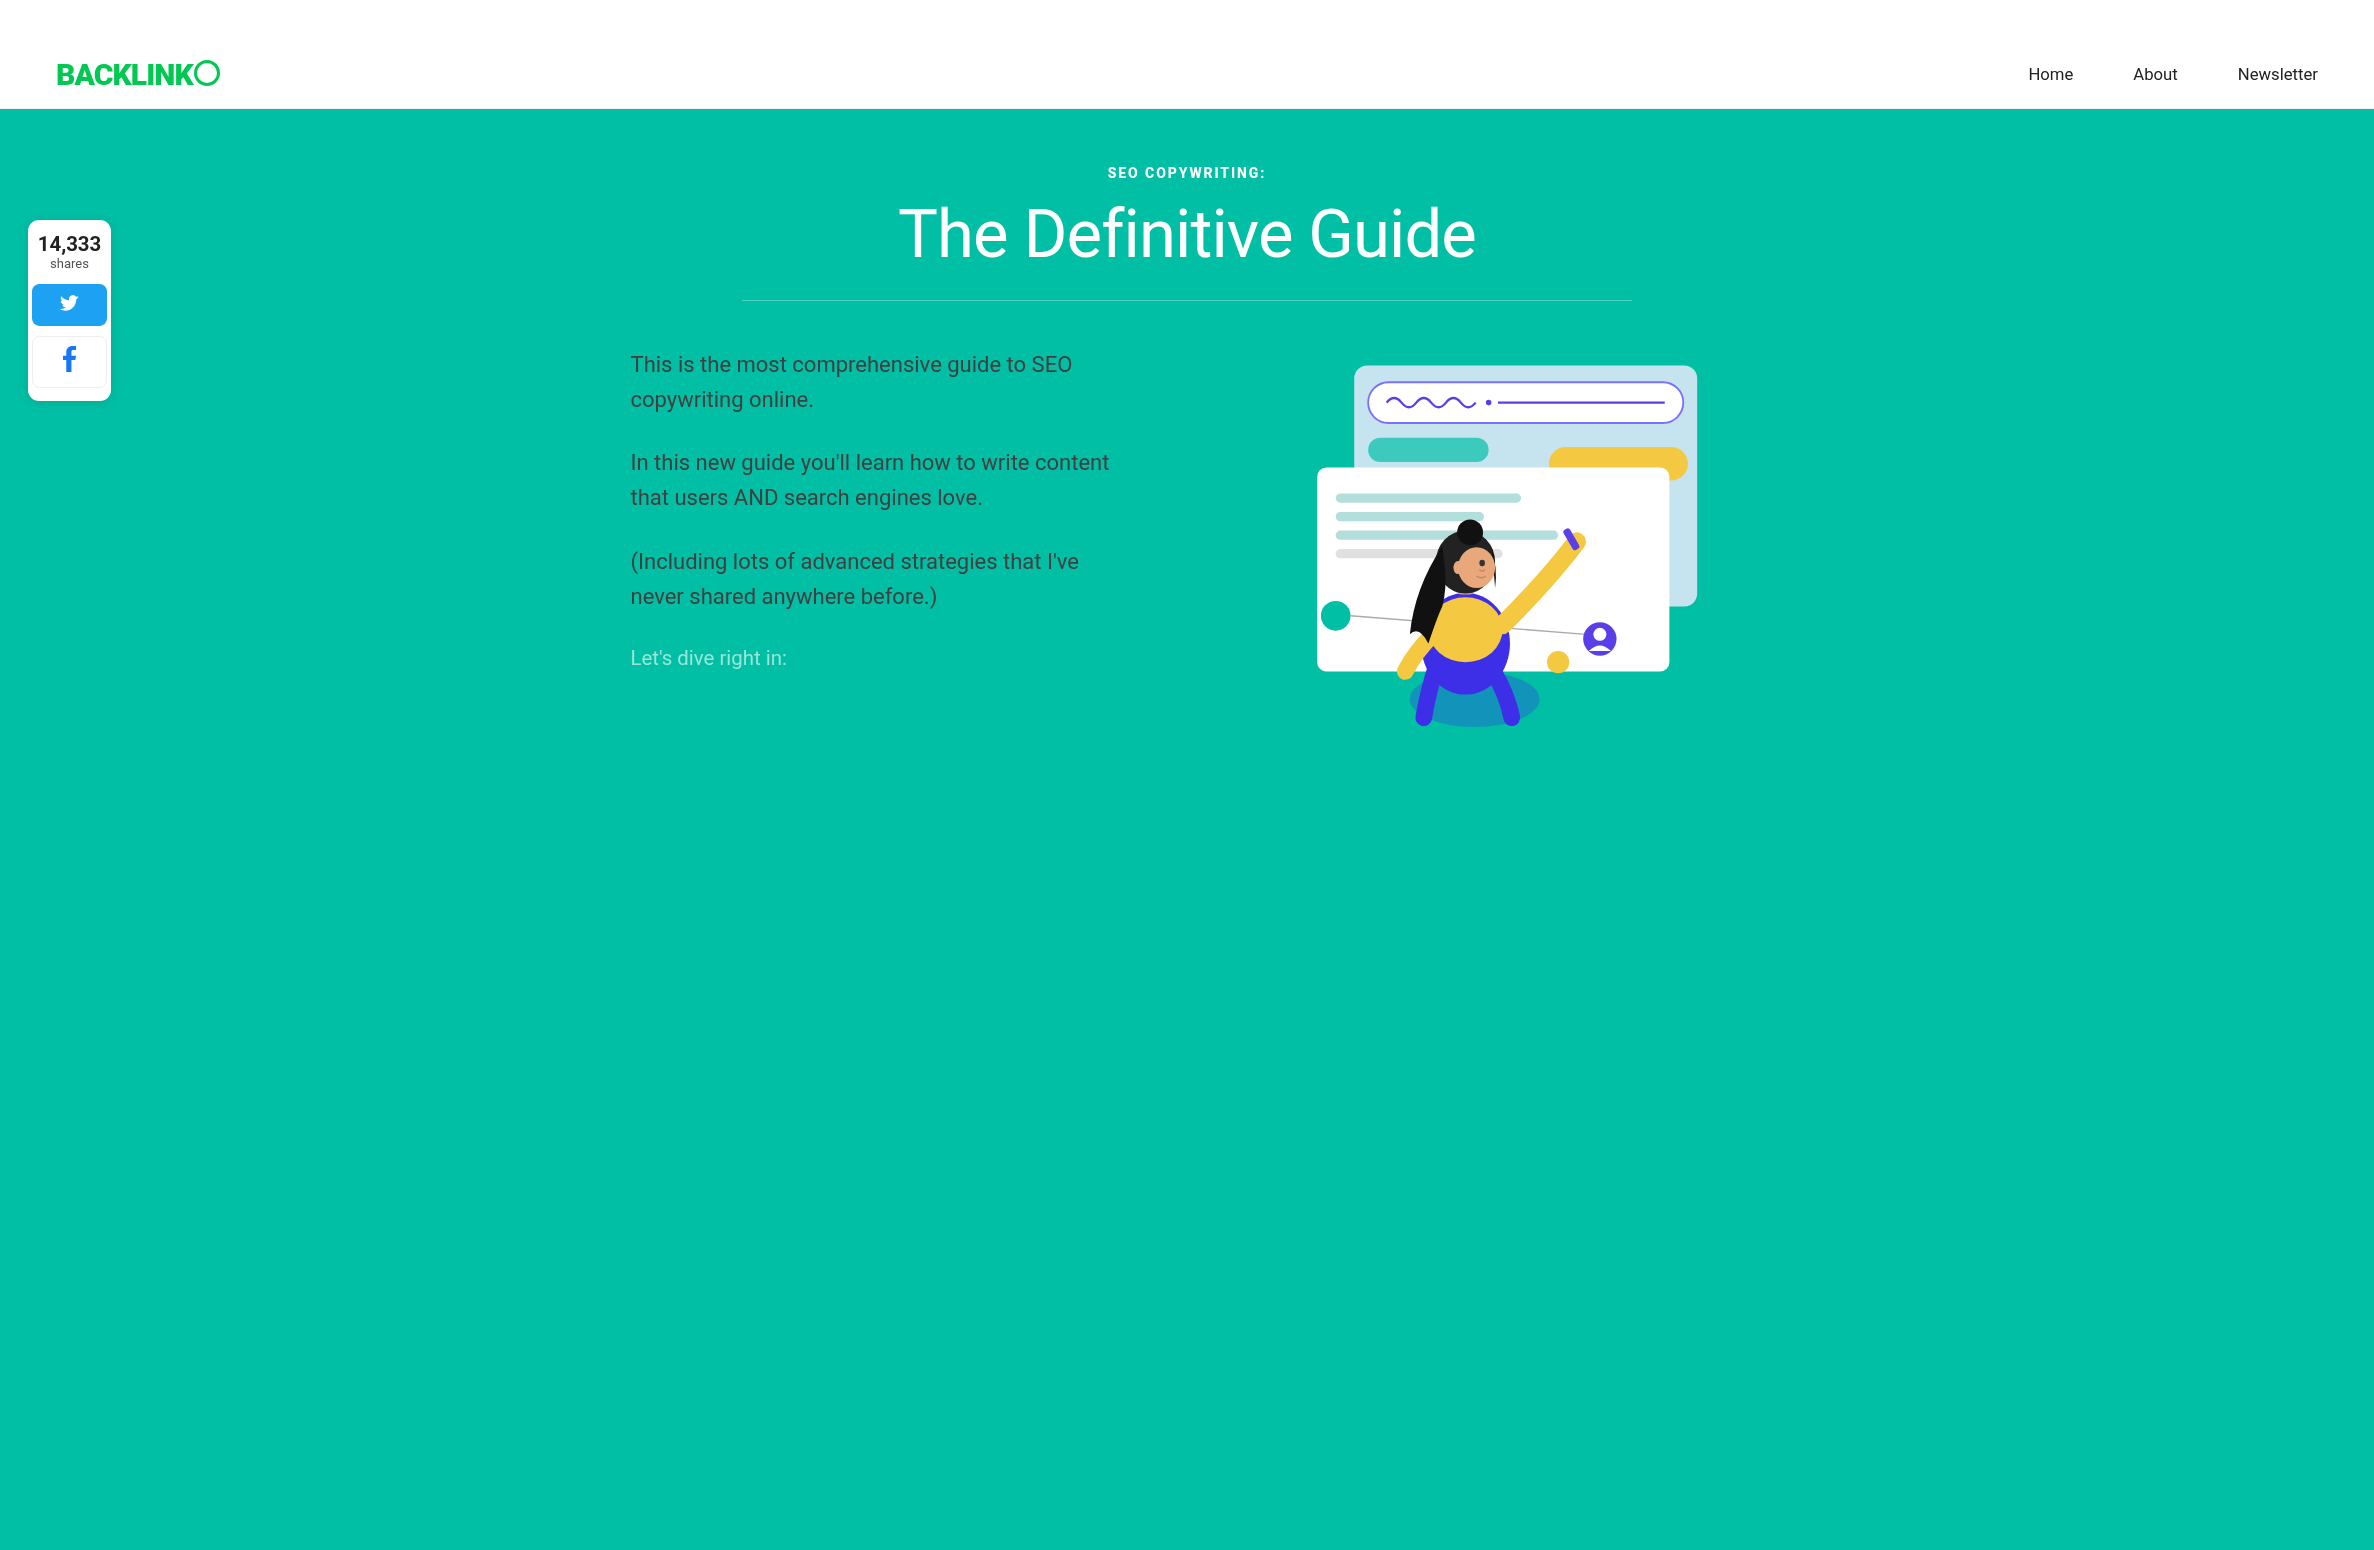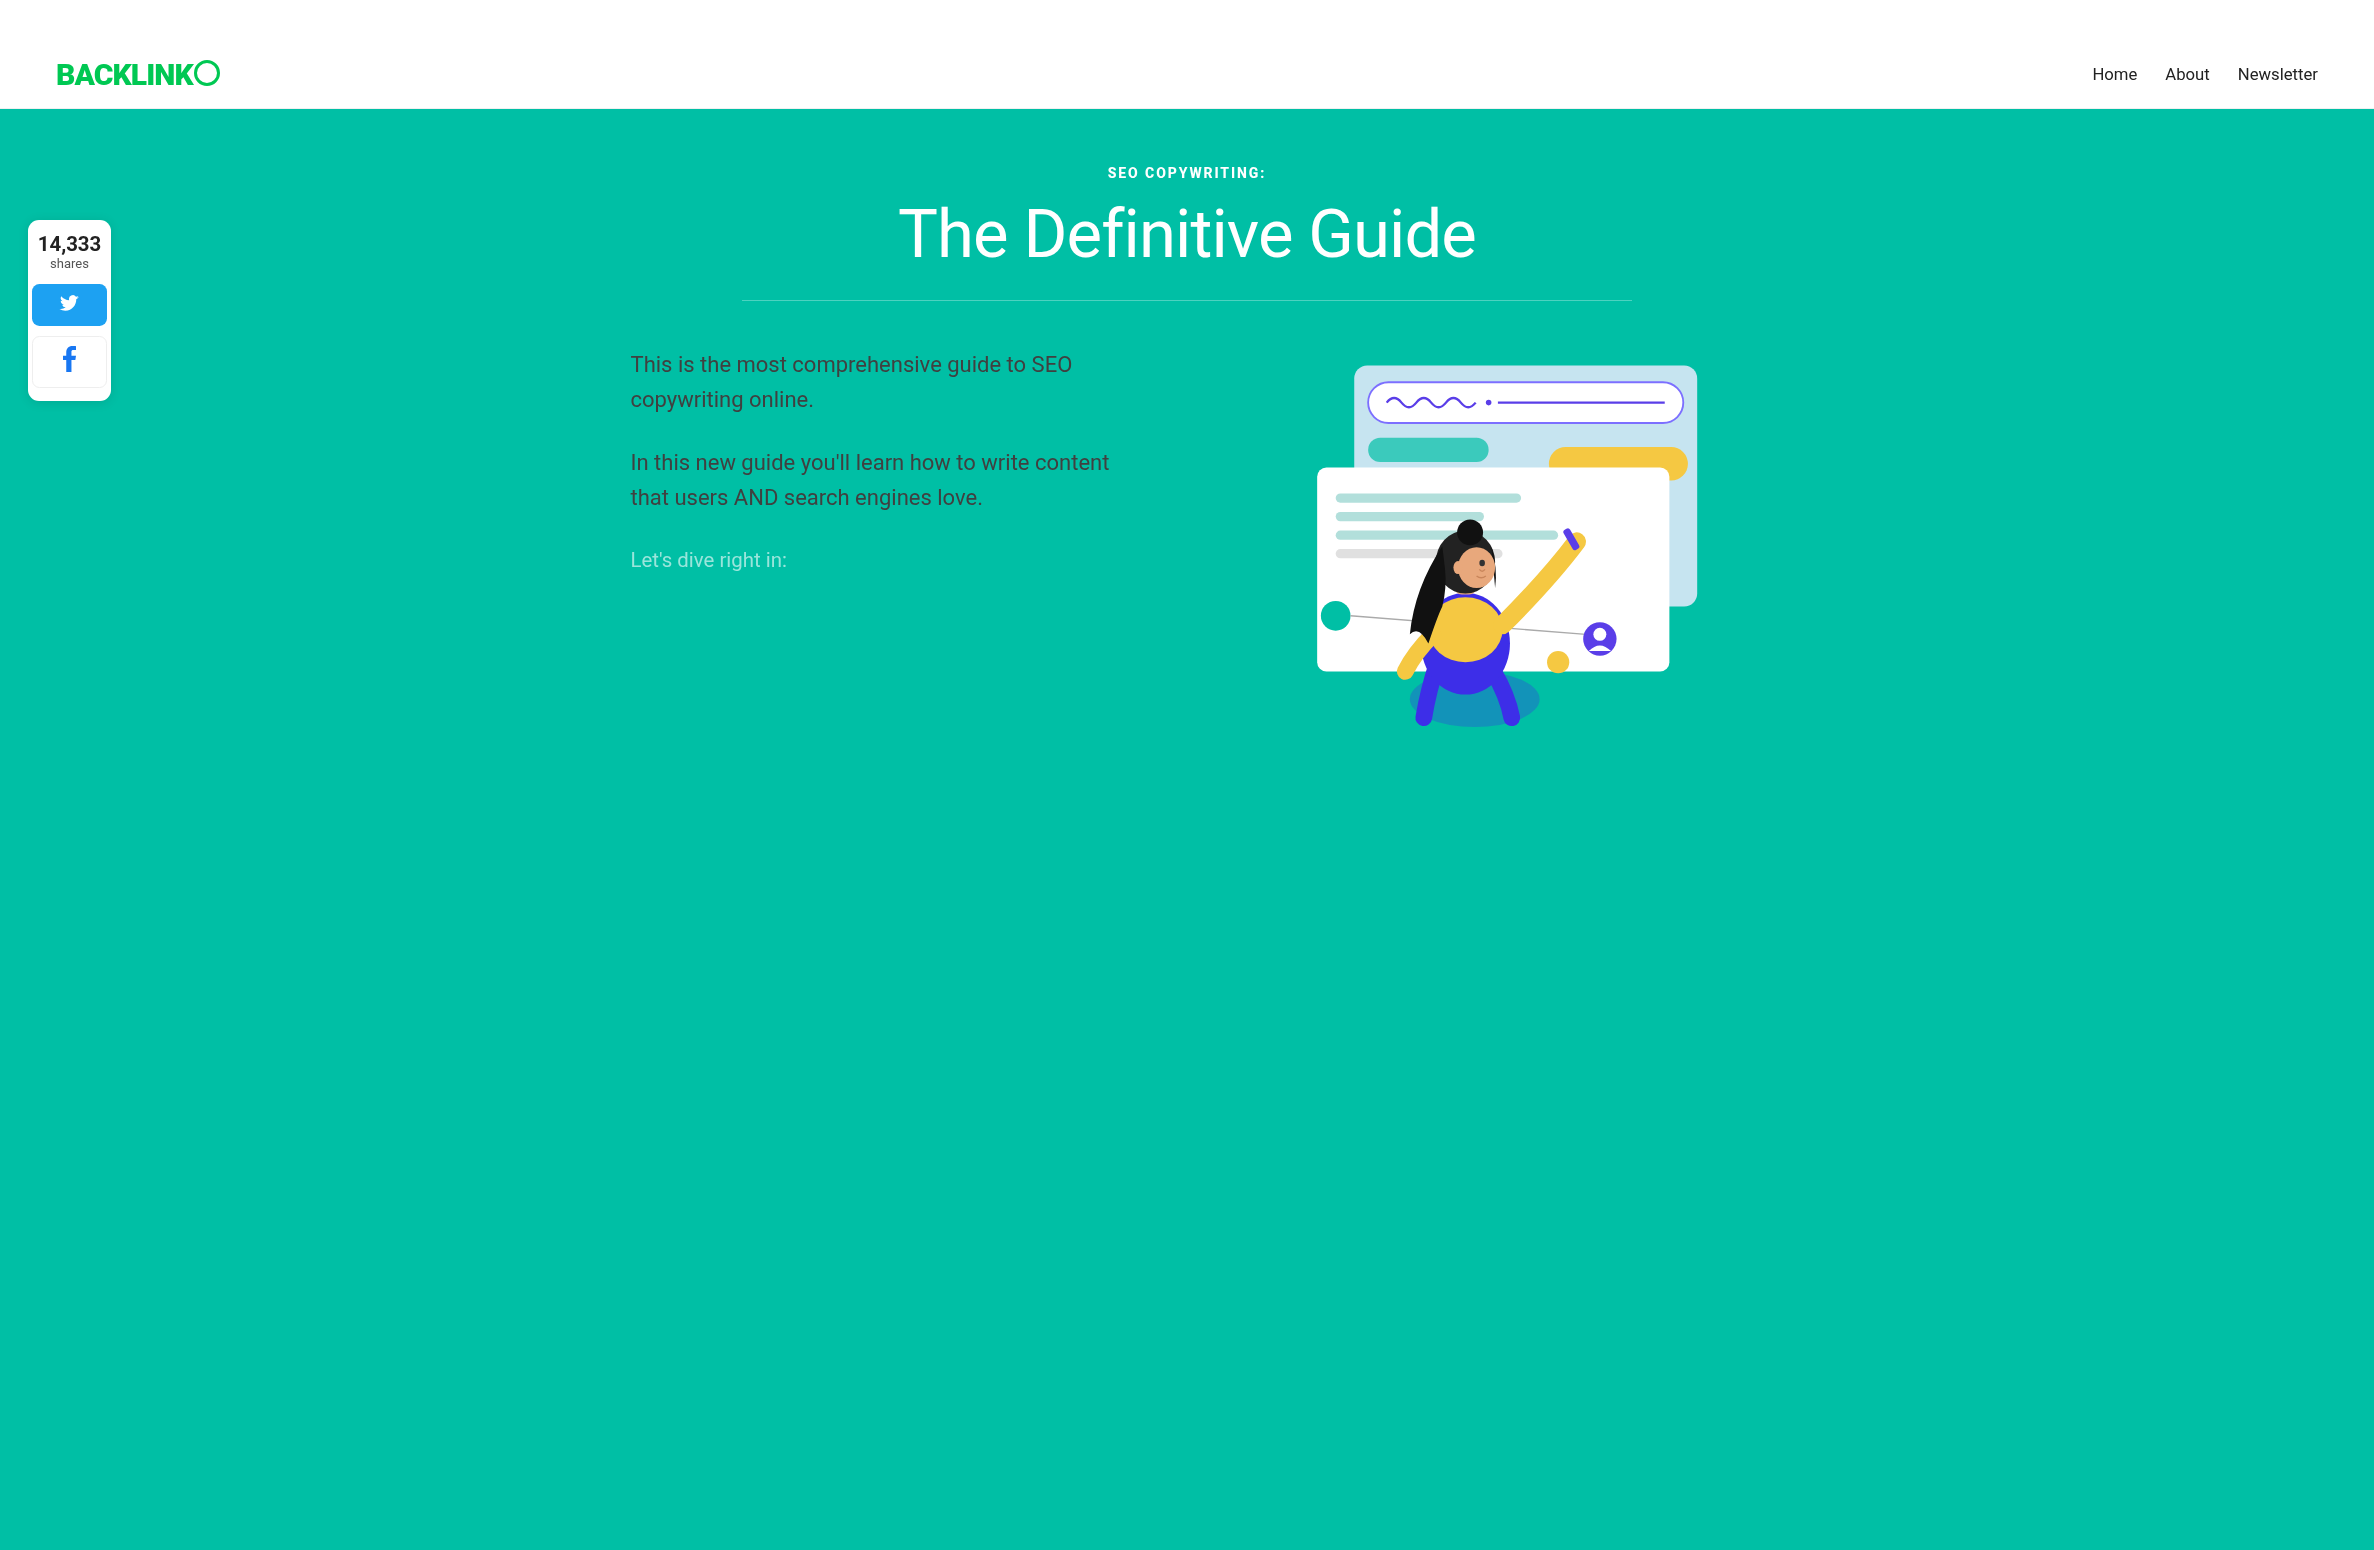--- a/index.html
+++ b/index.html
@@ -45,21 +45,21 @@
       border: 3.7px solid #00c853;
       border-radius: 50%;
       margin-left: 0.9px;
       vertical-align: middle;
       position: relative;
       top: -0.9px;
     }
 
     .nav {
       display: flex;
-      gap: 28px;
+      gap: 60px;
       align-items: flex-end;
     }
 
     .nav-link {
       font-size: 16.7px;
       color: #222;
       text-decoration: none;
       font-weight: 400;
     }
 
@@ -249,20 +249,21 @@
   <div class="hero-content">
     <p class="hero-subtitle">SEO COPYWRITING:</p>
     <h1 class="hero-title">The Definitive Guide</h1>
     <hr class="hero-divider">
 
     <div class="hero-bottom">
 
       <div class="hero-text">
         <p class="hero-paragraph">This is the most comprehensive guide to SEO copywriting online.</p>
         <p class="hero-paragraph">In this new guide you'll learn how to write content that users AND search engines love.</p>
+        <p class="hero-paragraph">(Including lots of advanced strategies that I've never shared anywhere before.)</p>
         <p class="hero-cta">Let's dive right in:</p>
       </div>
 
       <div class="hero-illustration">
         <svg class="illustration-svg" viewBox="0 0 520 420" xmlns="http://www.w3.org/2000/svg">
 
           <rect x="120" y="20" width="370" height="260" rx="14" fill="#dce8f8" opacity="0.9"></rect>
 
           <rect x="135" y="38" width="340" height="44" rx="22" fill="white" stroke="#7c6fff" stroke-width="2"></rect>
 

